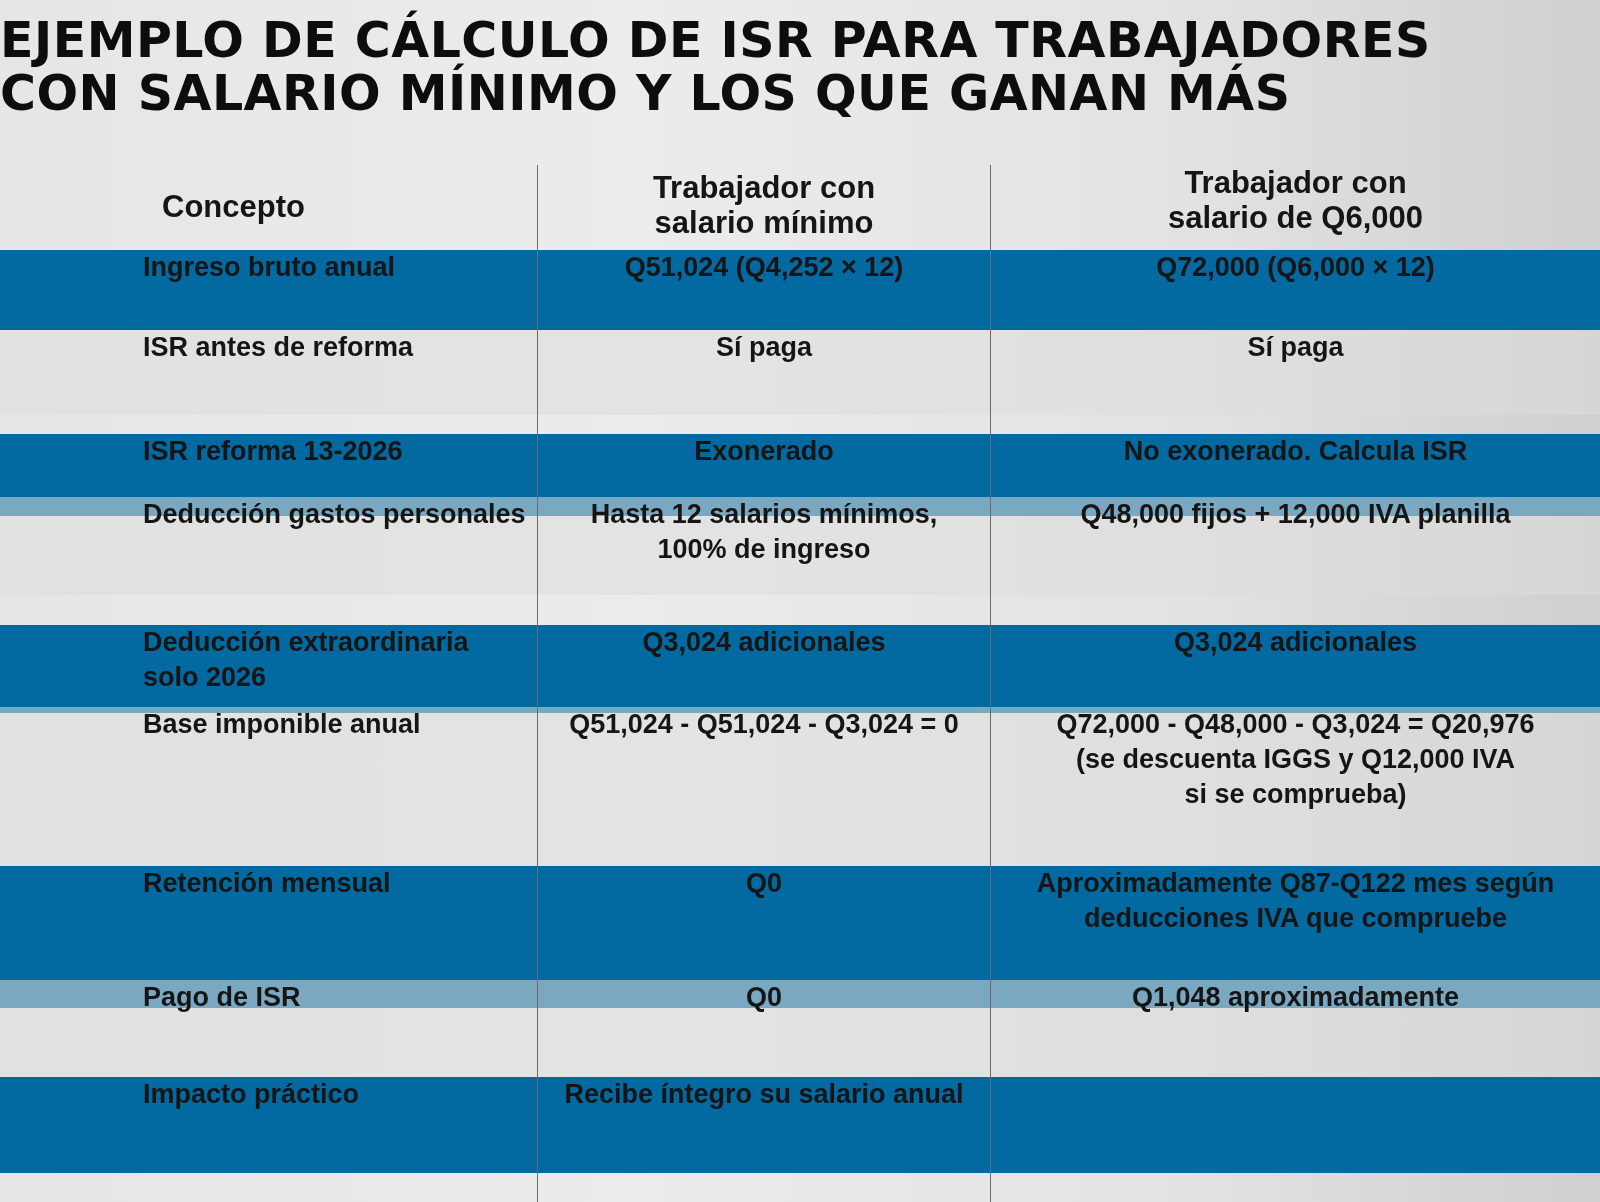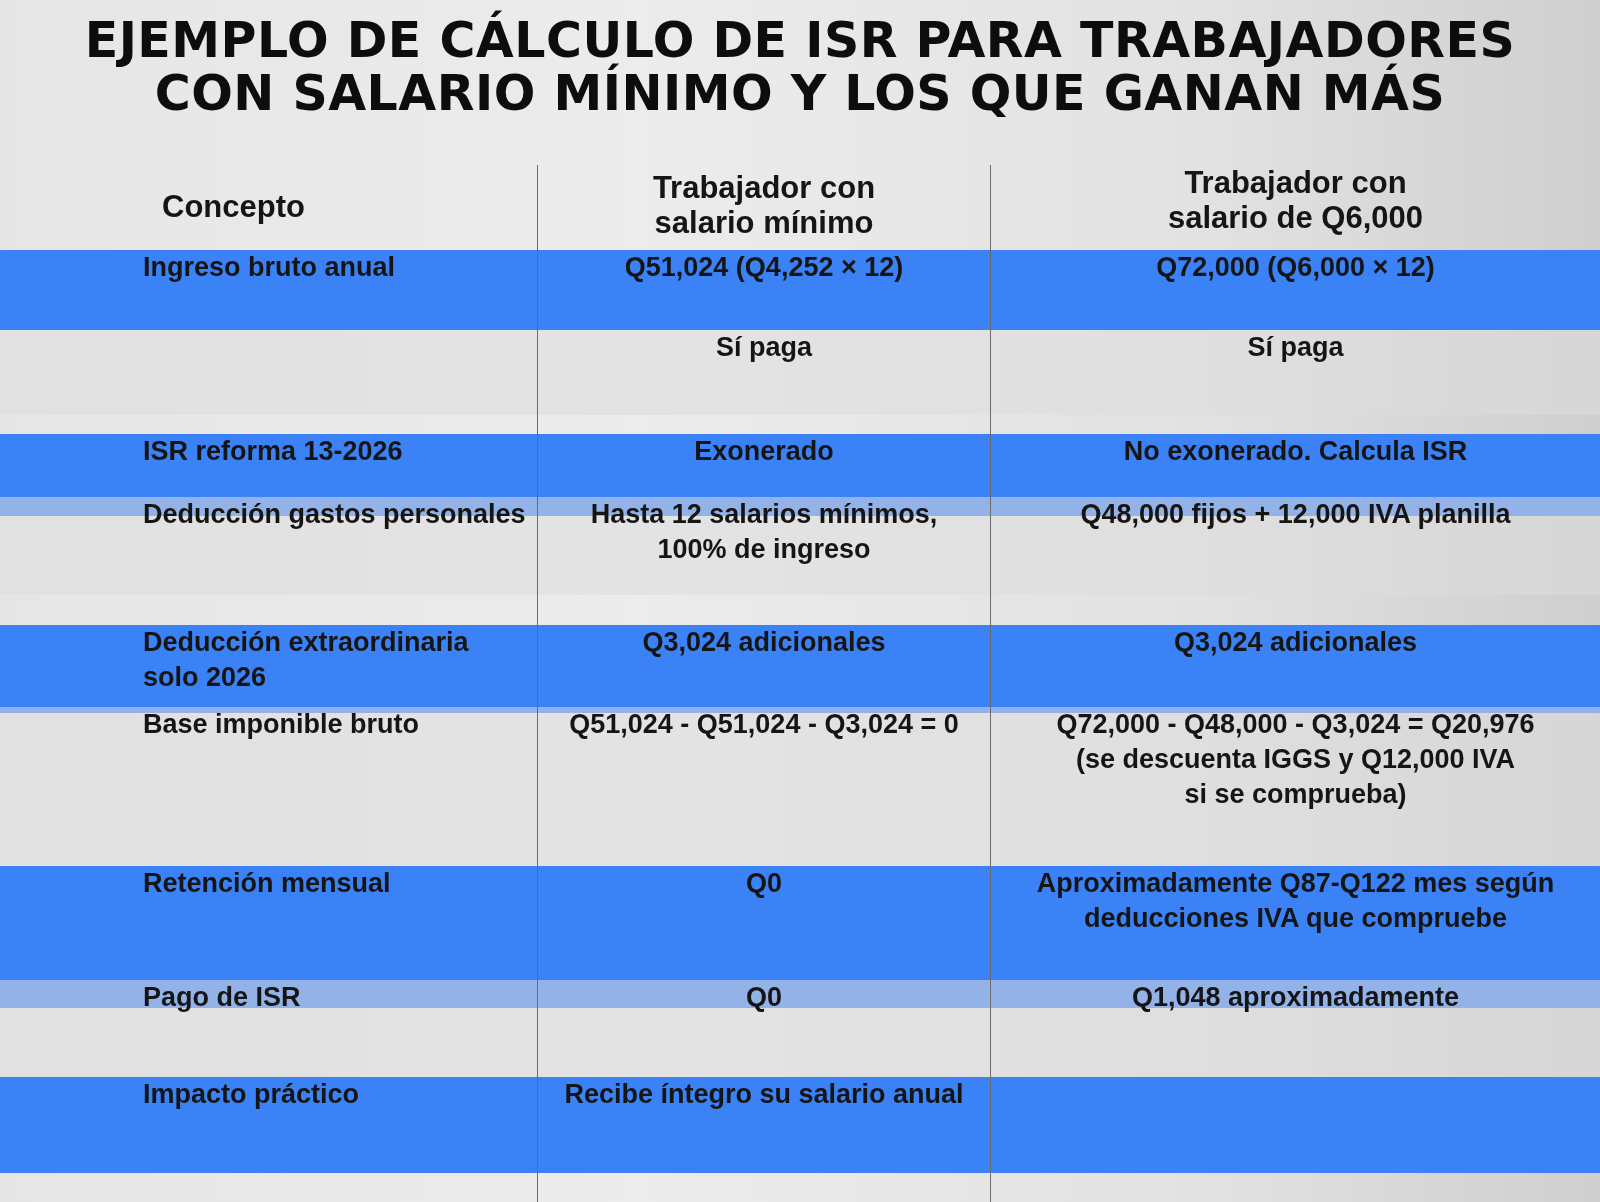--- a/index.html
+++ b/index.html
@@ -5,36 +5,35 @@
     html, body { margin: 0; padding: 0; }
     body {
       width: 1600px; height: 1202px; overflow: hidden;
       background: linear-gradient(90deg, #e6e6e6 0%, #ececec 40%, #e2e2e2 75%, #cfcfcf 100%);
       font-family: "Liberation Sans", sans-serif;
       color: #111;
       position: relative;
     }
     .title {
       position: absolute; left: 0; top: 14px; width: 1600px;
-      text-align: center;
       font-family: "DejaVu Sans", sans-serif;
       font-weight: bold;
       font-size: 49px; line-height: 53px;
       letter-spacing: 0.5px;
       color: #0d0d0d;
     }
     .title div { white-space: nowrap; }
     .table {
       position: absolute; left: 0; top: 165px; width: 1600px; height: 1037px;
     }
     .row {
       position: absolute; left: 0; width: 1600px;
       display: block;
     }
-    .row.blue { background: #3b82f6; }
+    .row.blue { background: #0369a1; }
     .row.grey { background: rgba(220,220,220,0.55); }
     .row.head { background: transparent; }
     .cell {
       position: absolute; top: 0; height: 100%;
       display: flex; align-items: flex-start;
       font-size: 27px; line-height: 35px;
       font-weight: bold;
       color: #151515;
     }
     .c0 { left: 0; width: 537px; justify-content: flex-start; padding-left: 143px; box-sizing: border-box; }
@@ -79,20 +78,23 @@
       </div>
     <div class="cell c1">
         <span>Q51,024 (Q4,252 × 12)</span>
       </div>
     <div class="cell c2">
         <span>Q72,000 (Q6,000 × 12)</span>
       </div>
   </div>
 
   <div class="row grey" style="top:165px; height:85px;">
+    <div class="cell c0">
+        <span>ISR antes de reforma</span>
+      </div>
     <div class="cell c1">
         <span>Sí paga</span>
       </div>
     <div class="cell c2">
         <span>Sí paga</span>
       </div>
   </div>
 
   <div class="row blue" style="top:250px; height:82px;margin-top:19px;">
     <div class="cell c0">
@@ -127,21 +129,21 @@
     <div class="cell c1">
         <span>Q3,024 adicionales</span>
       </div>
     <div class="cell c2">
         <span>Q3,024 adicionales</span>
       </div>
   </div>
 
   <div class="row grey" style="top:542px; height:159px;">
     <div class="cell c0">
-        <span>Base imponible bruto</span>
+        <span>Base imponible anual</span>
       </div>
     <div class="cell c1">
         <span>Q51,024 - Q51,024 - Q3,024 = 0</span>
       </div>
     <div class="cell c2">
         <span>Q72,000 - Q48,000 - Q3,024 = Q20,976
 (se descuenta IGGS y Q12,000 IVA
 si se comprueba)</span>
       </div>
   </div>

